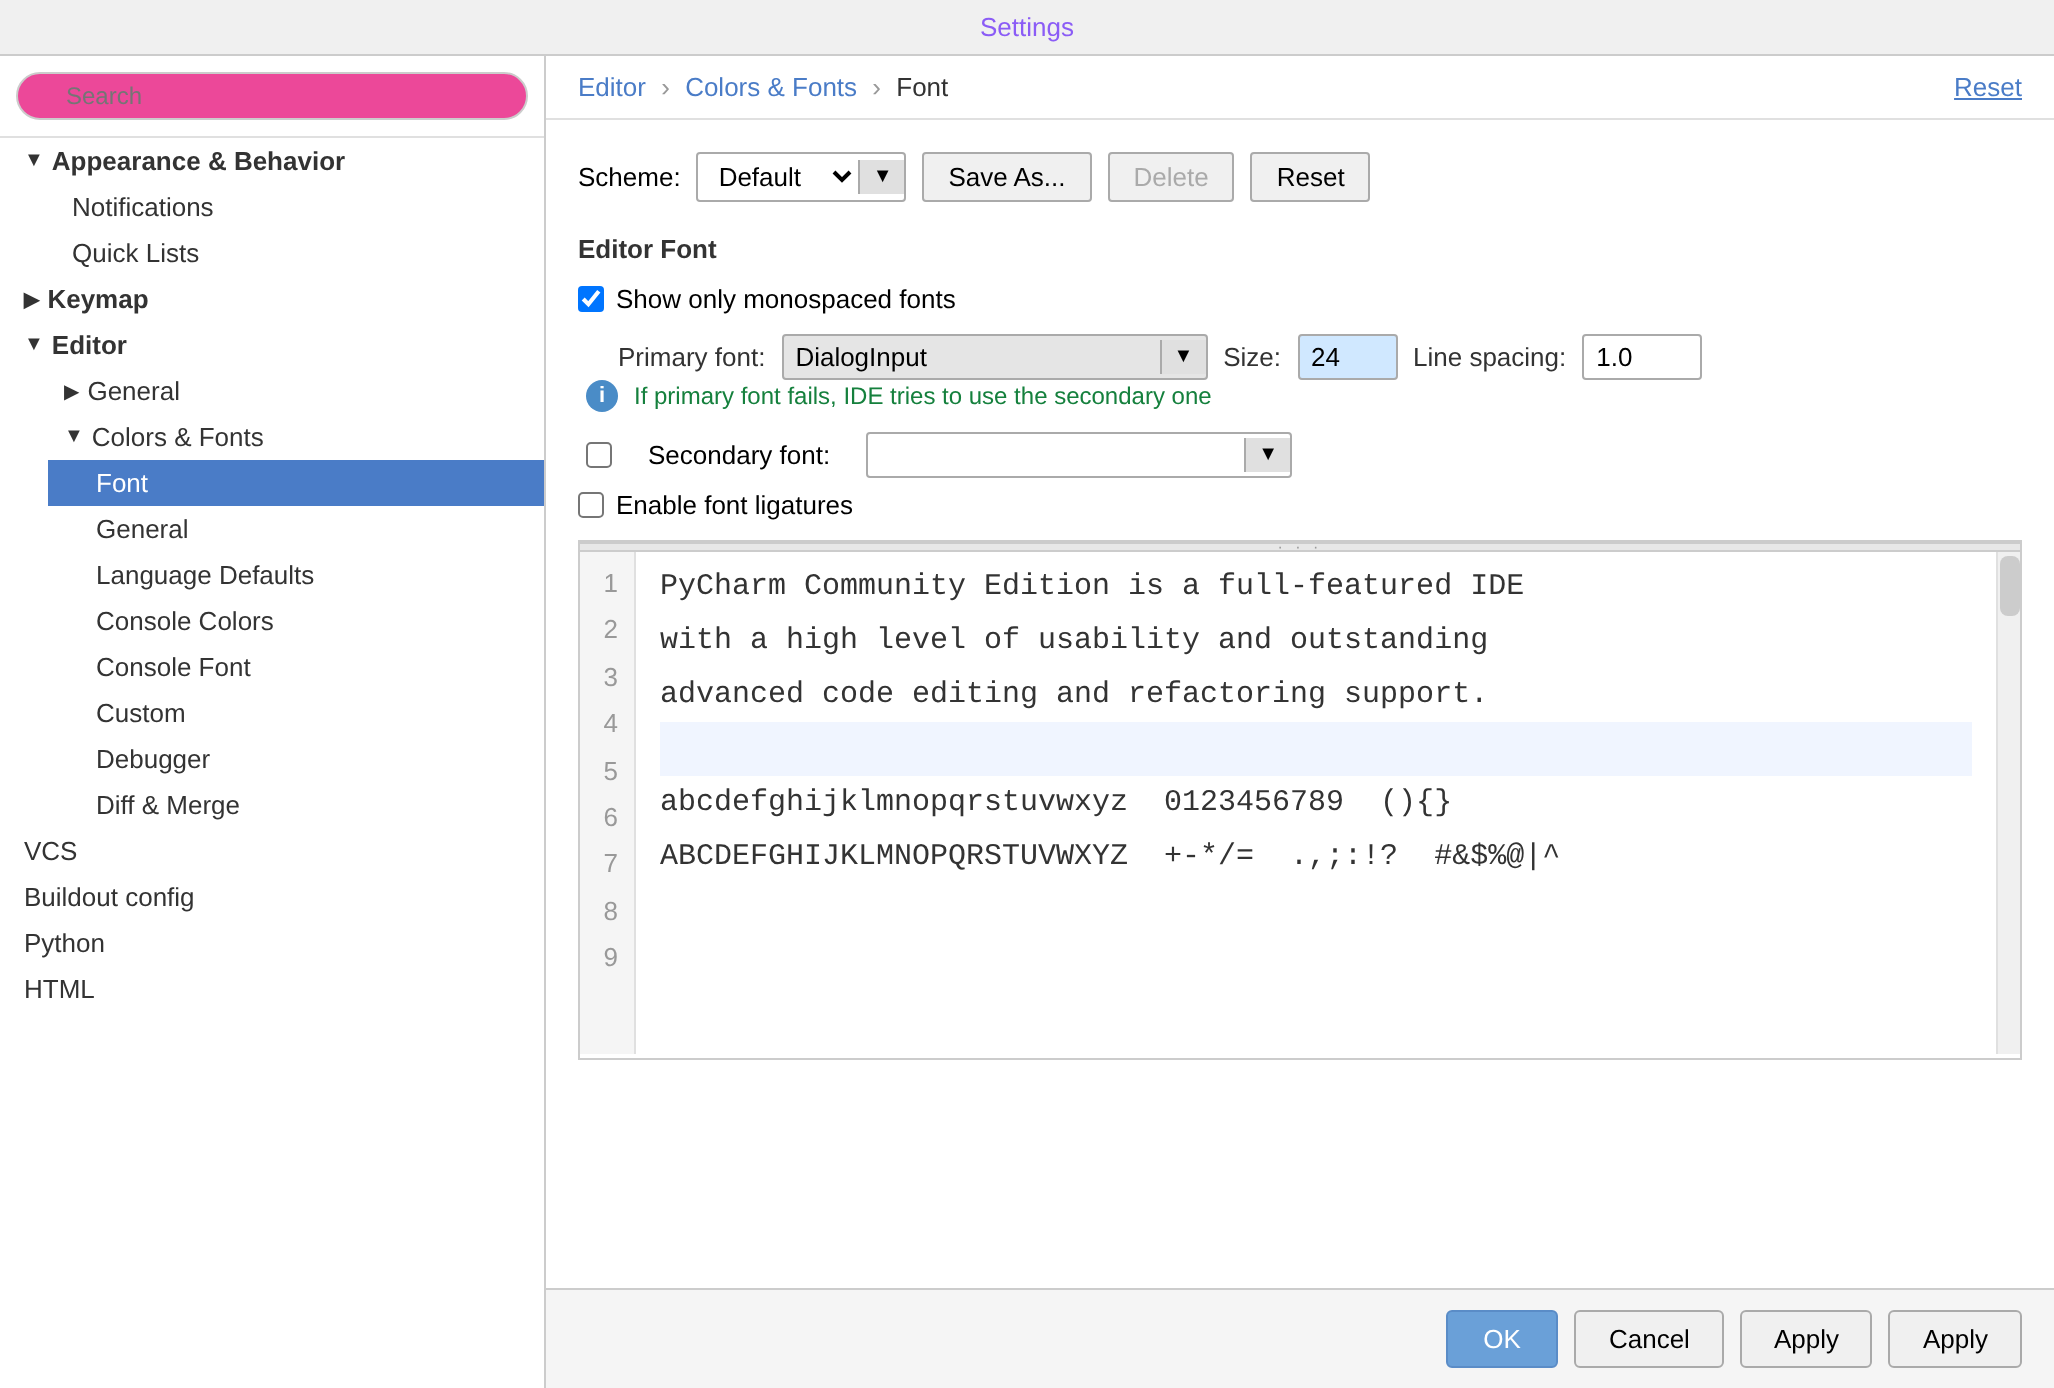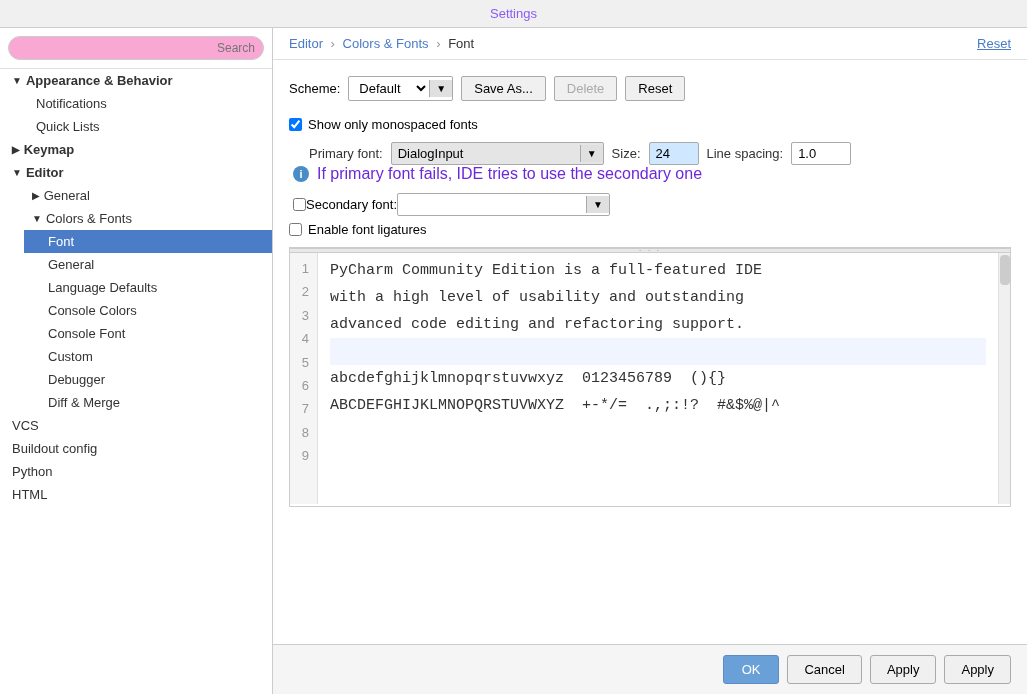--- a/index.html
+++ b/index.html
@@ -37,24 +37,23 @@
       padding: 8px;
       border-bottom: 1px solid #e0e0e0;
     }
 
     .search-input {
       width: 100%;
       padding: 4px 8px 4px 24px;
       border: 1px solid #ccc;
       border-radius: 12px;
       font-size: 12px;
-      background: #f9a8d4;
+      background: #ec4899;
       outline: none;
       position: relative;
-      text-align: right;
     }
 
     .search-wrapper {
       position: relative;
     }
 
     .search-icon-inner {
       position: absolute;
       left: 8px;
       top: 50%;
@@ -278,26 +277,26 @@
       border-radius: 50%;
       display: flex;
       align-items: center;
       justify-content: center;
       color: #fff;
       font-size: 11px;
       font-weight: bold;
       flex-shrink: 0;
     }
 
-    .info-text { font-size: 16px; color: #6d28d9; }
+    .info-text { font-size: 12px; color: #15803d; }
 
     .secondary-row {
       display: flex;
       align-items: center;
-      gap: 0;
+      gap: 18px;
       margin-bottom: 6px;
       padding-left: 4px;
     }
 
     .secondary-select-wrapper {
       display: flex;
       align-items: center;
       border: 1px solid #aaa;
       border-radius: 2px;
       background: #fff;
@@ -535,20 +534,21 @@
           <select class="scheme-select">
             <option>Default</option>
           </select>
           <div class="scheme-dropdown-btn">▼</div>
         </div>
         <button class="btn">Save As...</button>
         <button class="btn" disabled="">Delete</button>
         <button class="btn">Reset</button>
       </div>
 
+      <div class="section-title">Editor Font</div>
 
       <div class="checkbox-row">
         <input type="checkbox" id="monospaced" checked="" style="">
         <label for="monospaced">Show only monospaced fonts</label>
       </div>
 
       <div class="font-row">
         <span class="font-label">Primary font:</span>
         <div class="font-select-wrapper">
           <input type="text" class="font-select" value="DialogInput" style="">

